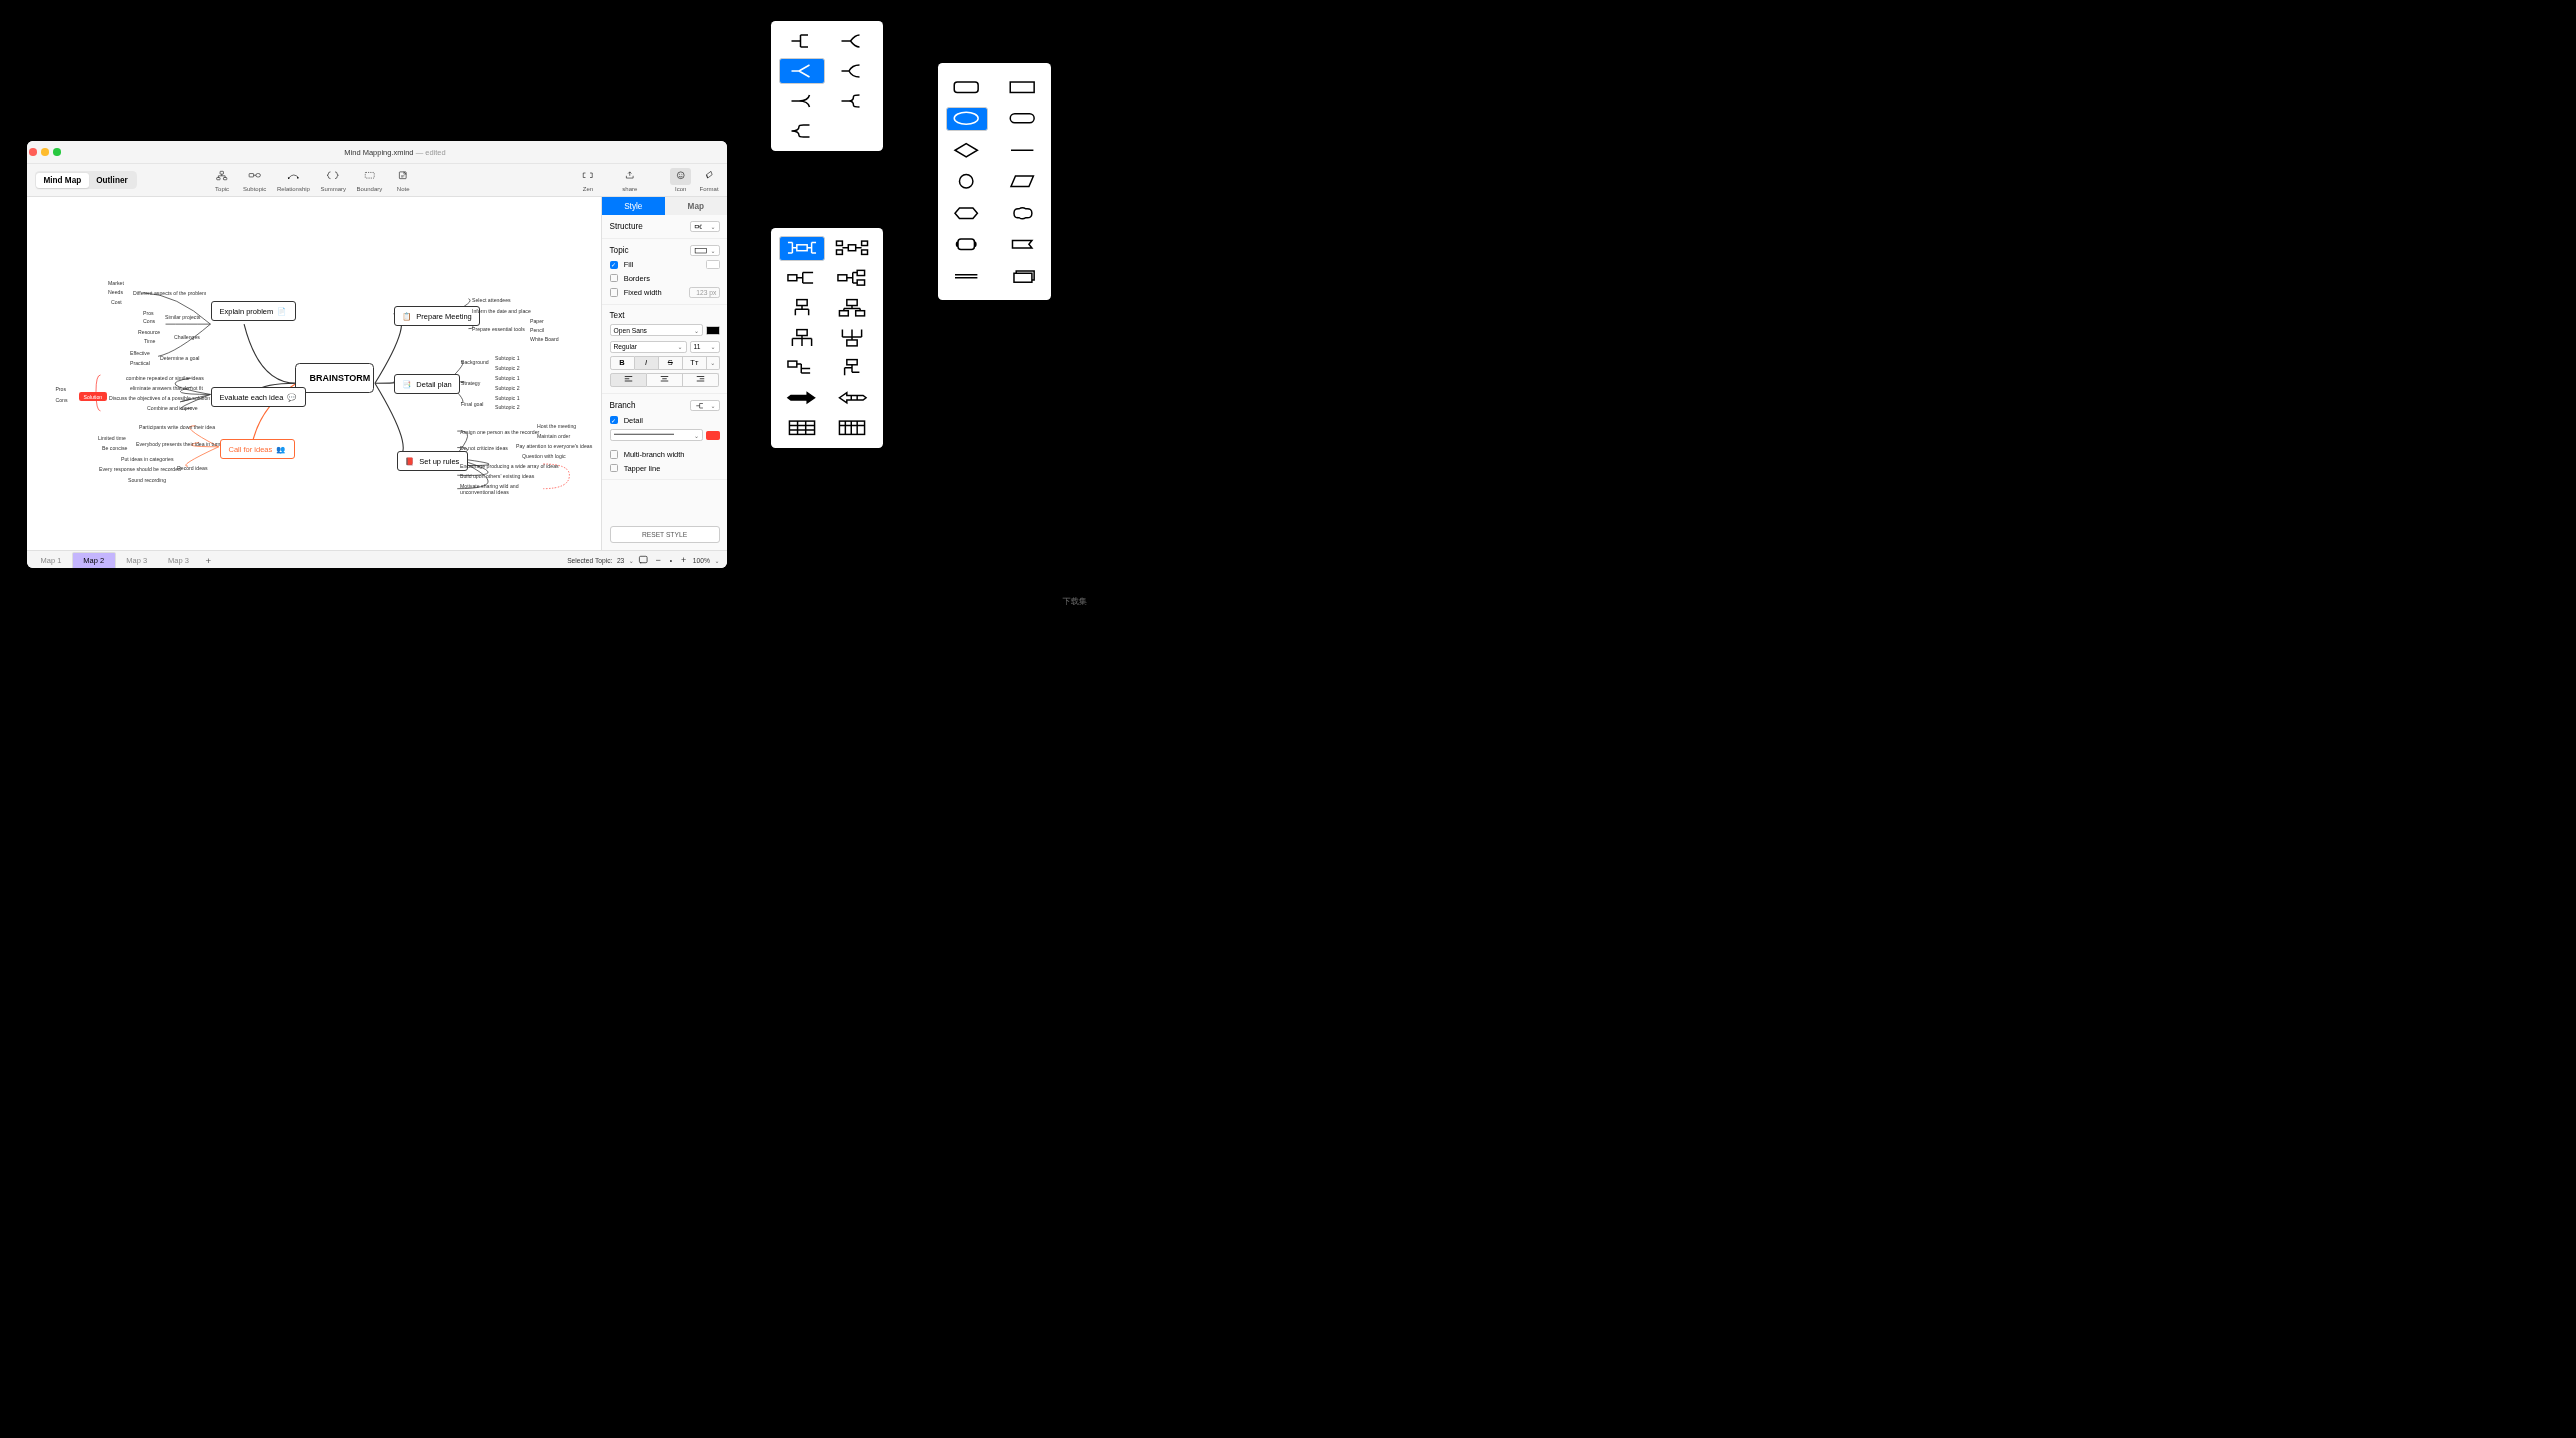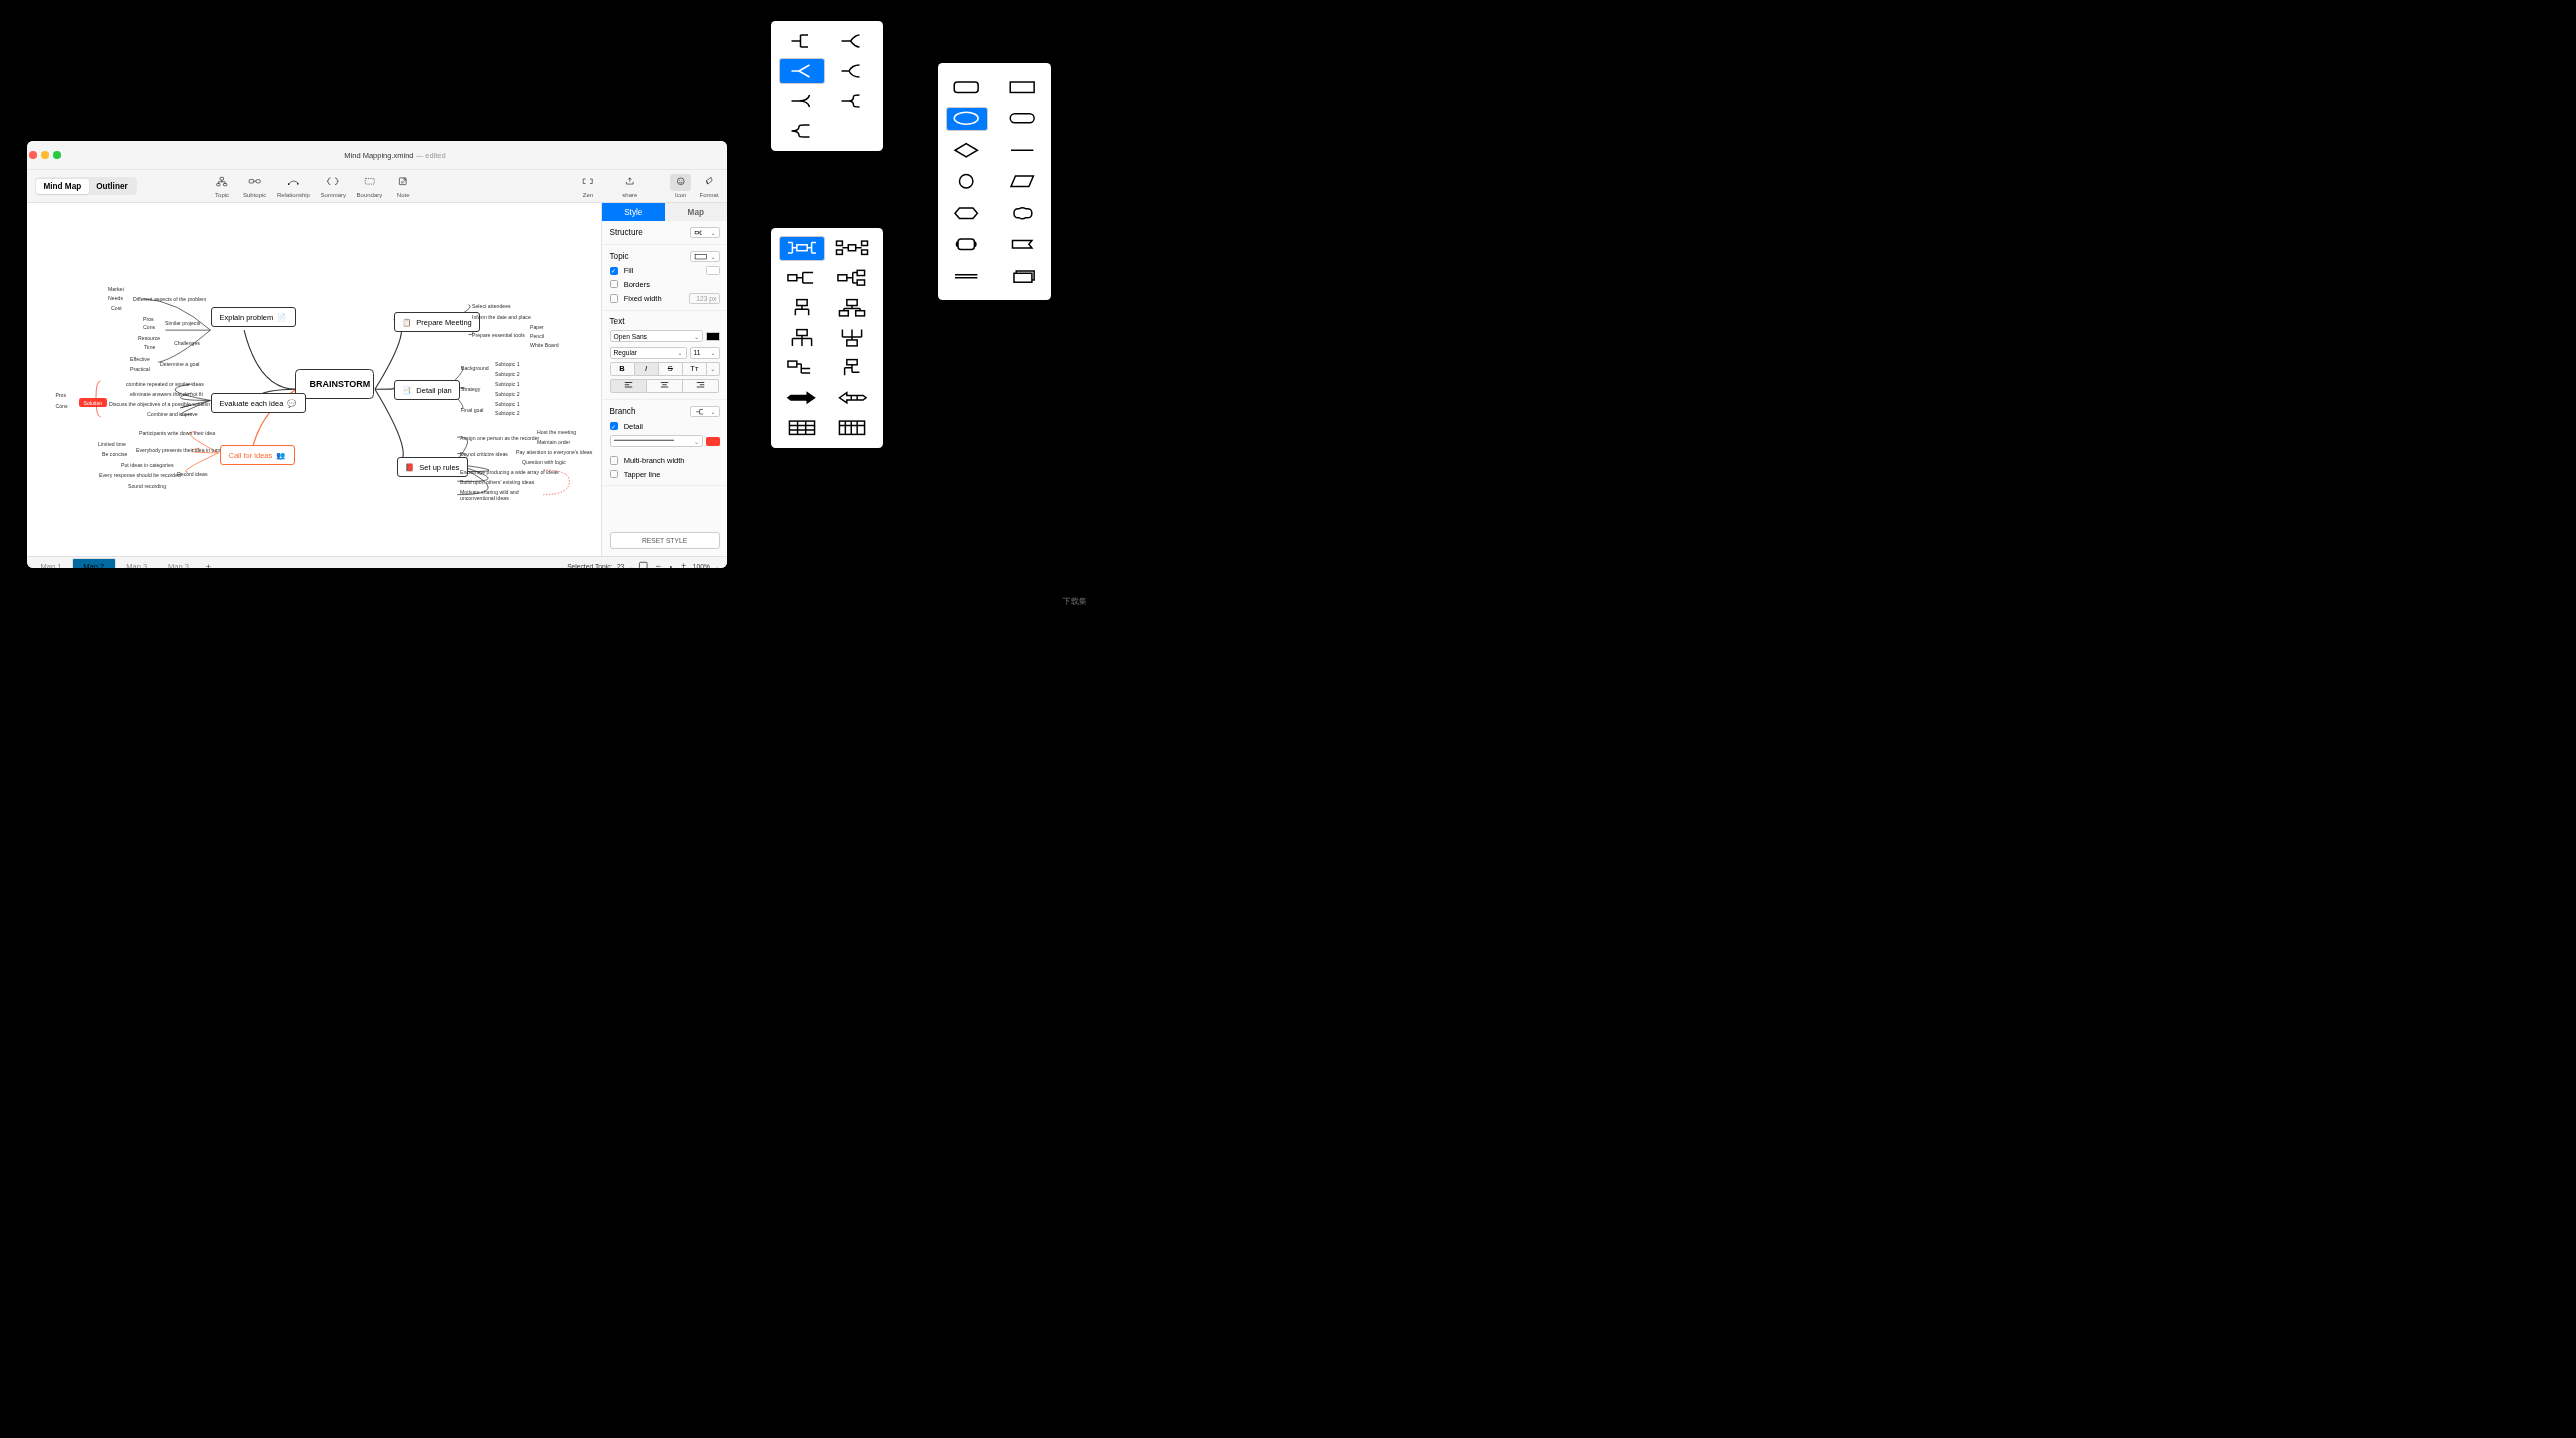--- a/index.html
+++ b/index.html
@@ -1,20 +1,20 @@
 <!DOCTYPE html>
 <html style="font-size:12px"><head>
 <meta charset="utf-8">
 <style>
 * { margin: 0; padding: 0; box-sizing: border-box; font-family: -apple-system, BlinkMacSystemFont, "Helvetica Neue", sans-serif; }
 body { background: #000; width: 1093px; height: 610px; position: relative; overflow: hidden; }
 
 
 .window { position: absolute; left: 27px; top: 141px; width: 700px; height: 427px; background: #f5f5f5; border-radius: 6px; overflow: hidden; font-size: 7.5px; }
-.titlebar { height: 29px; background: #f5f5f5; display: flex; align-items: center; padding: 0 2px; gap: 4.5px; border-bottom: 0.7px solid #e5e5e5; }
+.titlebar { height: 23px; background: #f5f5f5; display: flex; align-items: center; padding: 0 2px; gap: 4.5px; border-bottom: 0.7px solid #e5e5e5; }
 .traffic { width: 7.5px; height: 7.5px; border-radius: 50%; }
 .red { background: #ff5f57; }
 .yellow { background: #febc2e; }
 .green { background: #28c840; }
 .title { flex: 1; text-align: center; font-size: 7.5px; color: #333; }
 .title .dim { color: #999; }
 
 .toolbar { height: 33px; background: #f5f5f5; display: flex; align-items: center; padding: 0 7.5px; border-bottom: 0.7px solid #e0e0e0; }
 .view-toggle { display: flex; background: #e8e8e8; border-radius: 4.5px; padding: 1.5px; }
 .view-btn { padding: 3px 7.5px; border-radius: 3px; font-size: 8.2px; cursor: pointer; font-weight: bold; }
@@ -60,21 +60,21 @@
 .btn-row .b { flex: 1; border: 0.7px solid #ccc; padding: 1.5px 0; text-align: center; font-size: 7.5px; cursor: pointer; }
 .btn-row .b:first-child { border-radius: 2.2px 0 0 2.2px; }
 .btn-row .b:last-child { border-radius: 0 2.2px 2.2px 0; }
 .btn-row .b + .b { border-left: none; }
 .btn-row .b.active { background: #e8e8e8; }
 .reset { margin: auto 7.5px 7.5px; padding: 3.7px; border: 0.7px solid #ccc; border-radius: 3px; text-align: center; font-size: 6.7px; color: #555; background: #fff; cursor: pointer; }
 
 
 .footer { height: 19.5px; background: #f5f5f5; border-top: 0.7px solid #e0e0e0; display: flex; align-items: center; padding: 0 3px; font-size: 7.5px; }
 .map-tab { padding: 3px 10.5px; color: #888; cursor: pointer; }
-.map-tab.active { background: #0369a1; color: #000; border: 0.7px solid #ddd; border-bottom: none; border-radius: 2.2px 2.2px 0 0; }
+.map-tab.active { background: #c4b5fd; color: #000; border: 0.7px solid #ddd; border-bottom: none; border-radius: 2.2px 2.2px 0 0; }
 .add-tab { padding: 3px 6px; color: #555; cursor: pointer; font-size: 9.7px; }
 .footer-status { margin-left: auto; display: flex; align-items: center; gap: 4.5px; color: #333; font-size: 6.7px; padding-right: 4.5px; }
 .zoom-ctl { cursor: pointer; padding: 0 2.2px; font-size: 9px; }
 
 
 .palette { position: absolute; background: #fff; border-radius: 4.5px; box-shadow: 0 3px 15px rgba(0,0,0,.3); padding: 7.5px; display: grid; grid-template-columns: 1fr 1fr; gap: 4.5px; }
 .pal-cell { width: 46px; height: 25.4px; display: flex; align-items: center; justify-content: center; border-radius: 3px; cursor: pointer; }
 .pal-cell.sel { background: #007aff; }
 .pal-cell svg { stroke: #000; fill: none; stroke-width: 2; }
 .pal-cell.sel svg { stroke: #fff; }

